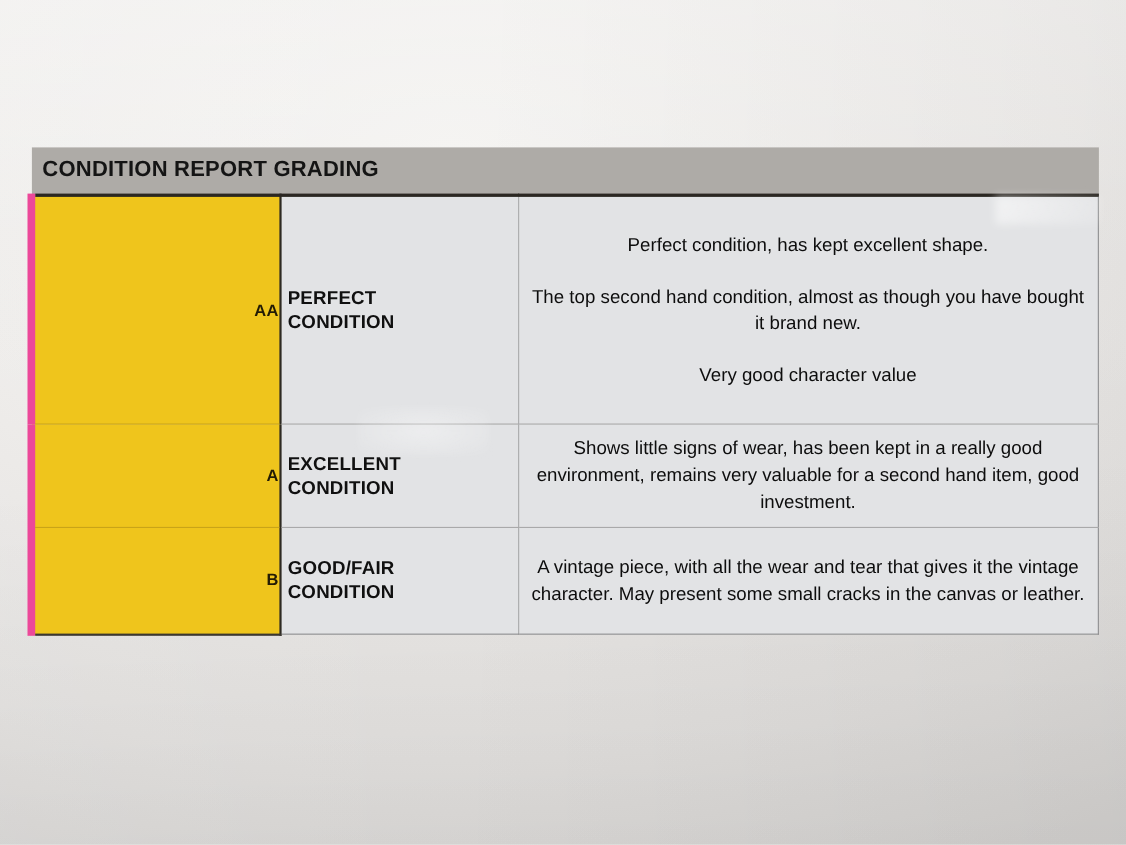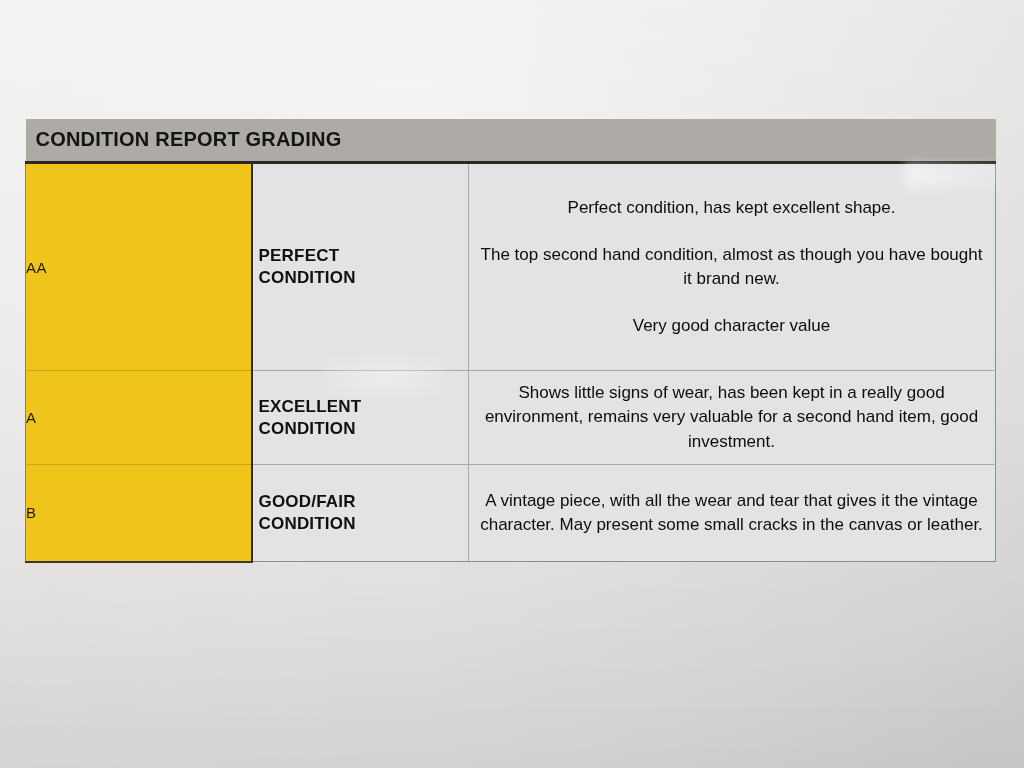--- a/index.html
+++ b/index.html
@@ -31,21 +31,21 @@
     background:
       linear-gradient(178deg, rgba(255,255,255,0.30) 0%, rgba(255,255,255,0.06) 28%, rgba(0,0,0,0.00) 55%, rgba(0,0,0,0.045) 100%),
       linear-gradient(92deg, rgba(255,255,255,0.10) 0%, rgba(0,0,0,0.00) 40%, rgba(0,0,0,0.035) 100%);
     pointer-events: none;
   }
 
   
   .table-wrap {
     position: absolute;
     left: 25px;
-    top: 119px;
+    top: 134px;
     width: 970px;
   }
 
   .grade-table {
     width: 100%;
     border-collapse: collapse;
     table-layout: fixed;
   }
 
   .grade-table th,
@@ -69,23 +69,23 @@
   
   .col-grade { width: 226px; }
   .col-label { width: 217px; }
   .col-desc  { width: 527px; }
 
   
   .cell-grade {
     background: #efc51c;
     color: #231c05;
     font-size: 15px;
-    font-weight: normal;
-    text-align: left;
-    border-left: 1px solid #ec4899;
+    font-weight: bold;
+    text-align: right;
+    border-left: 7px solid #ec4899;
     border-right: 2px solid #2e2a22;
     border-bottom: 1px solid #c9a418;
     letter-spacing: 0.4px;
   }
   tr.row-last .cell-grade { border-bottom: 2px solid #3b3730; }
 
   
   .cell-label {
     background: #e2e3e5;
     color: #101010;

